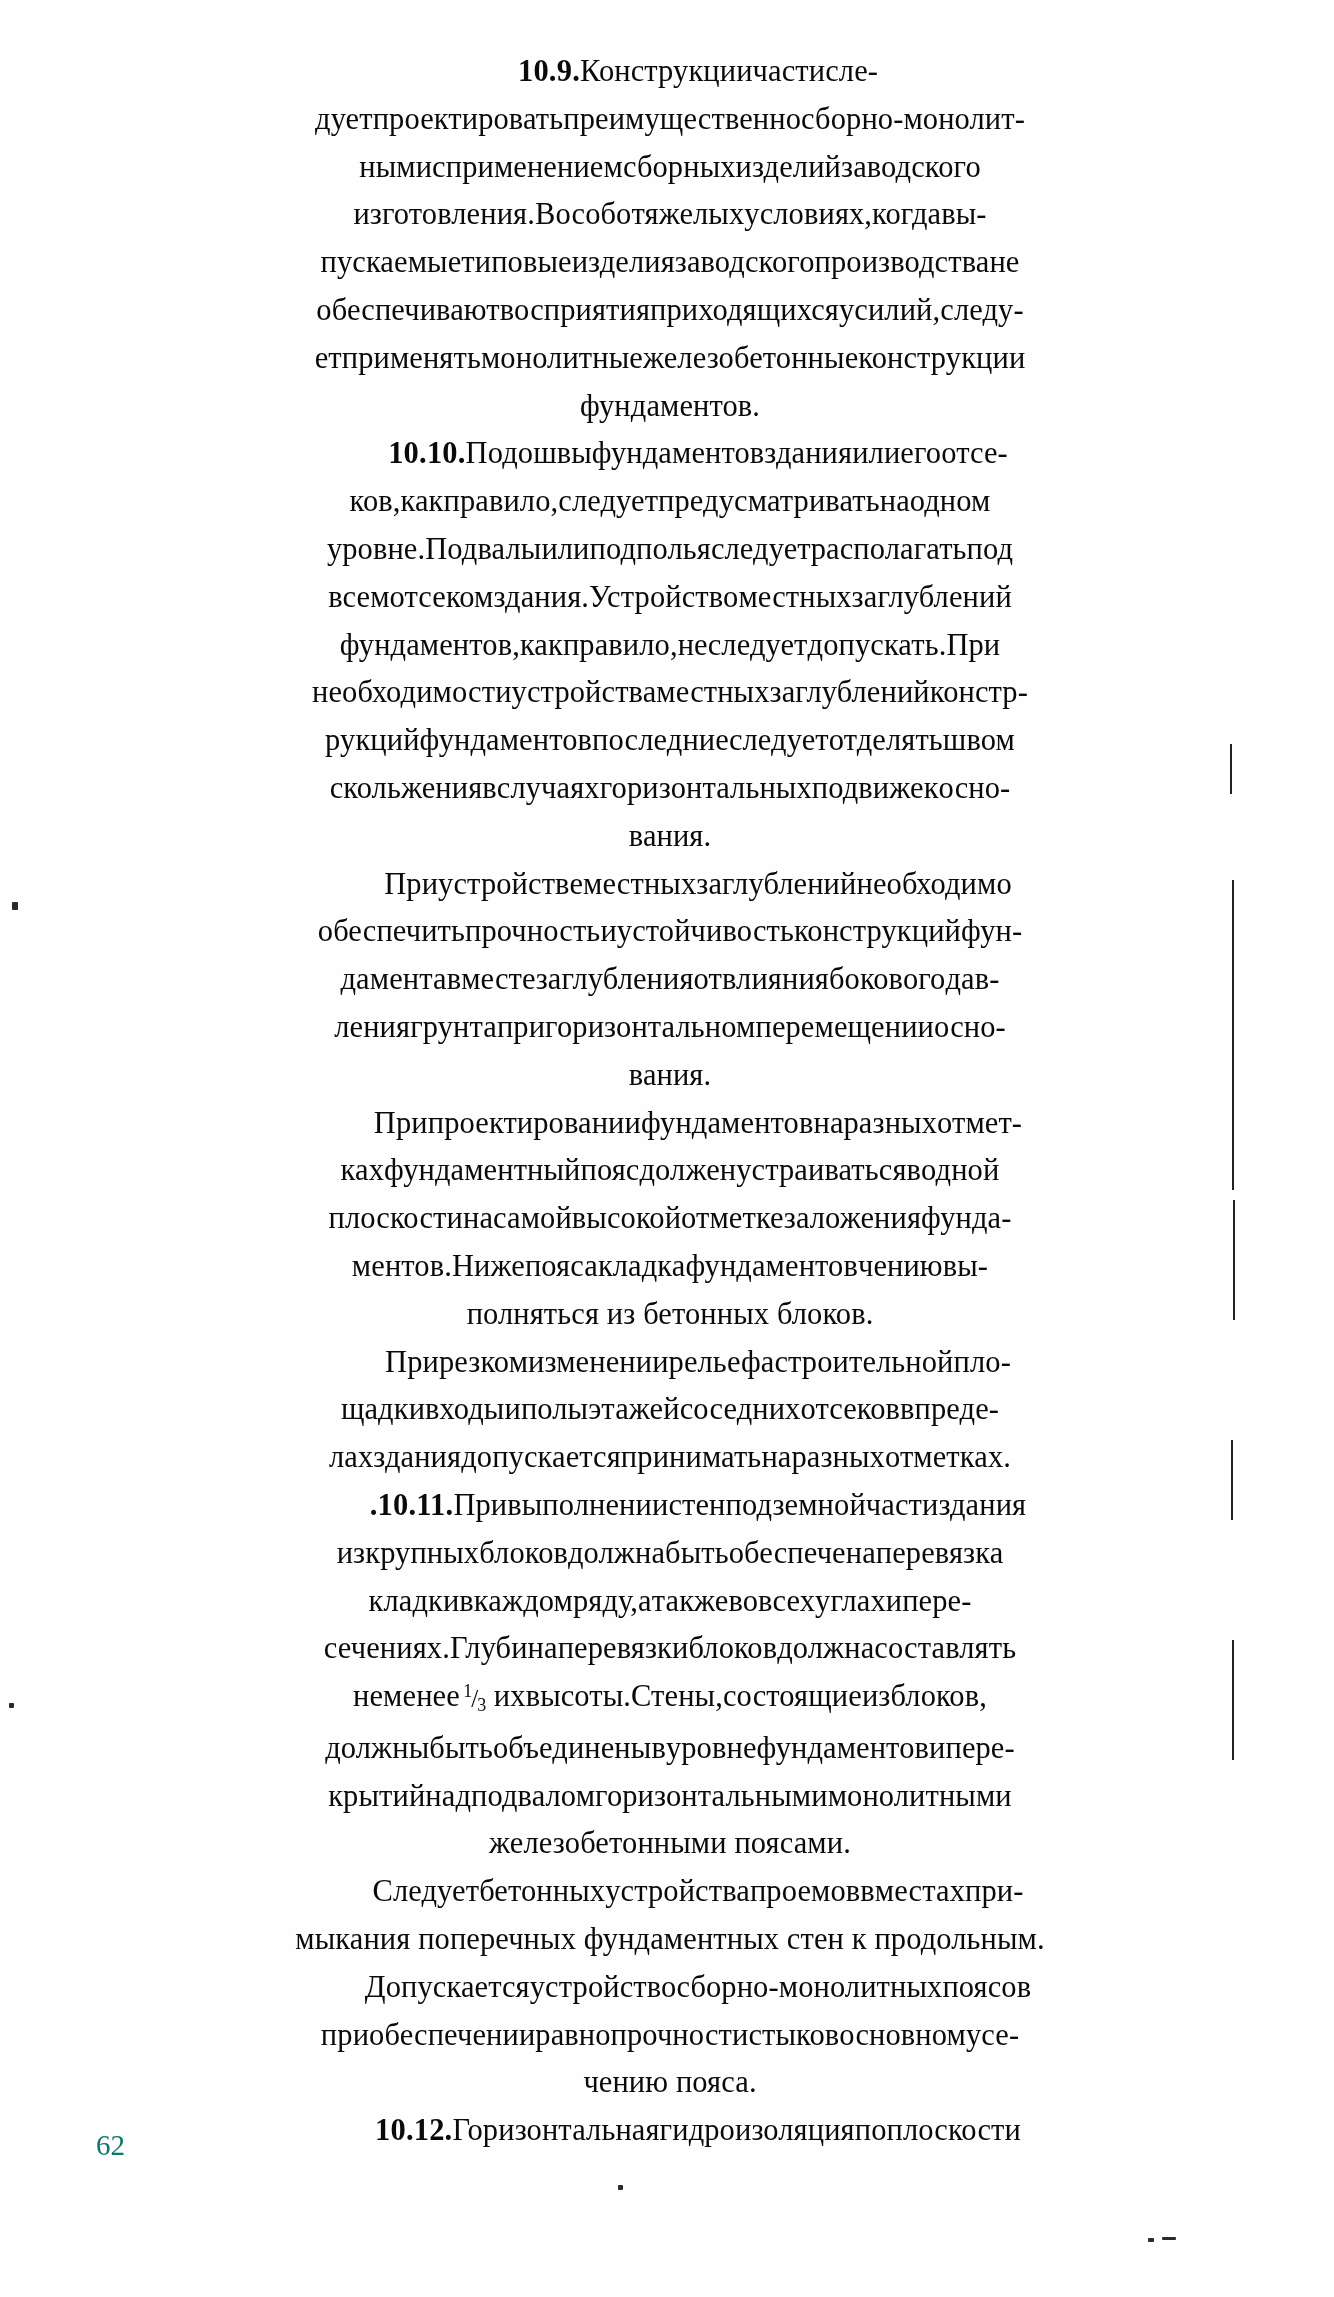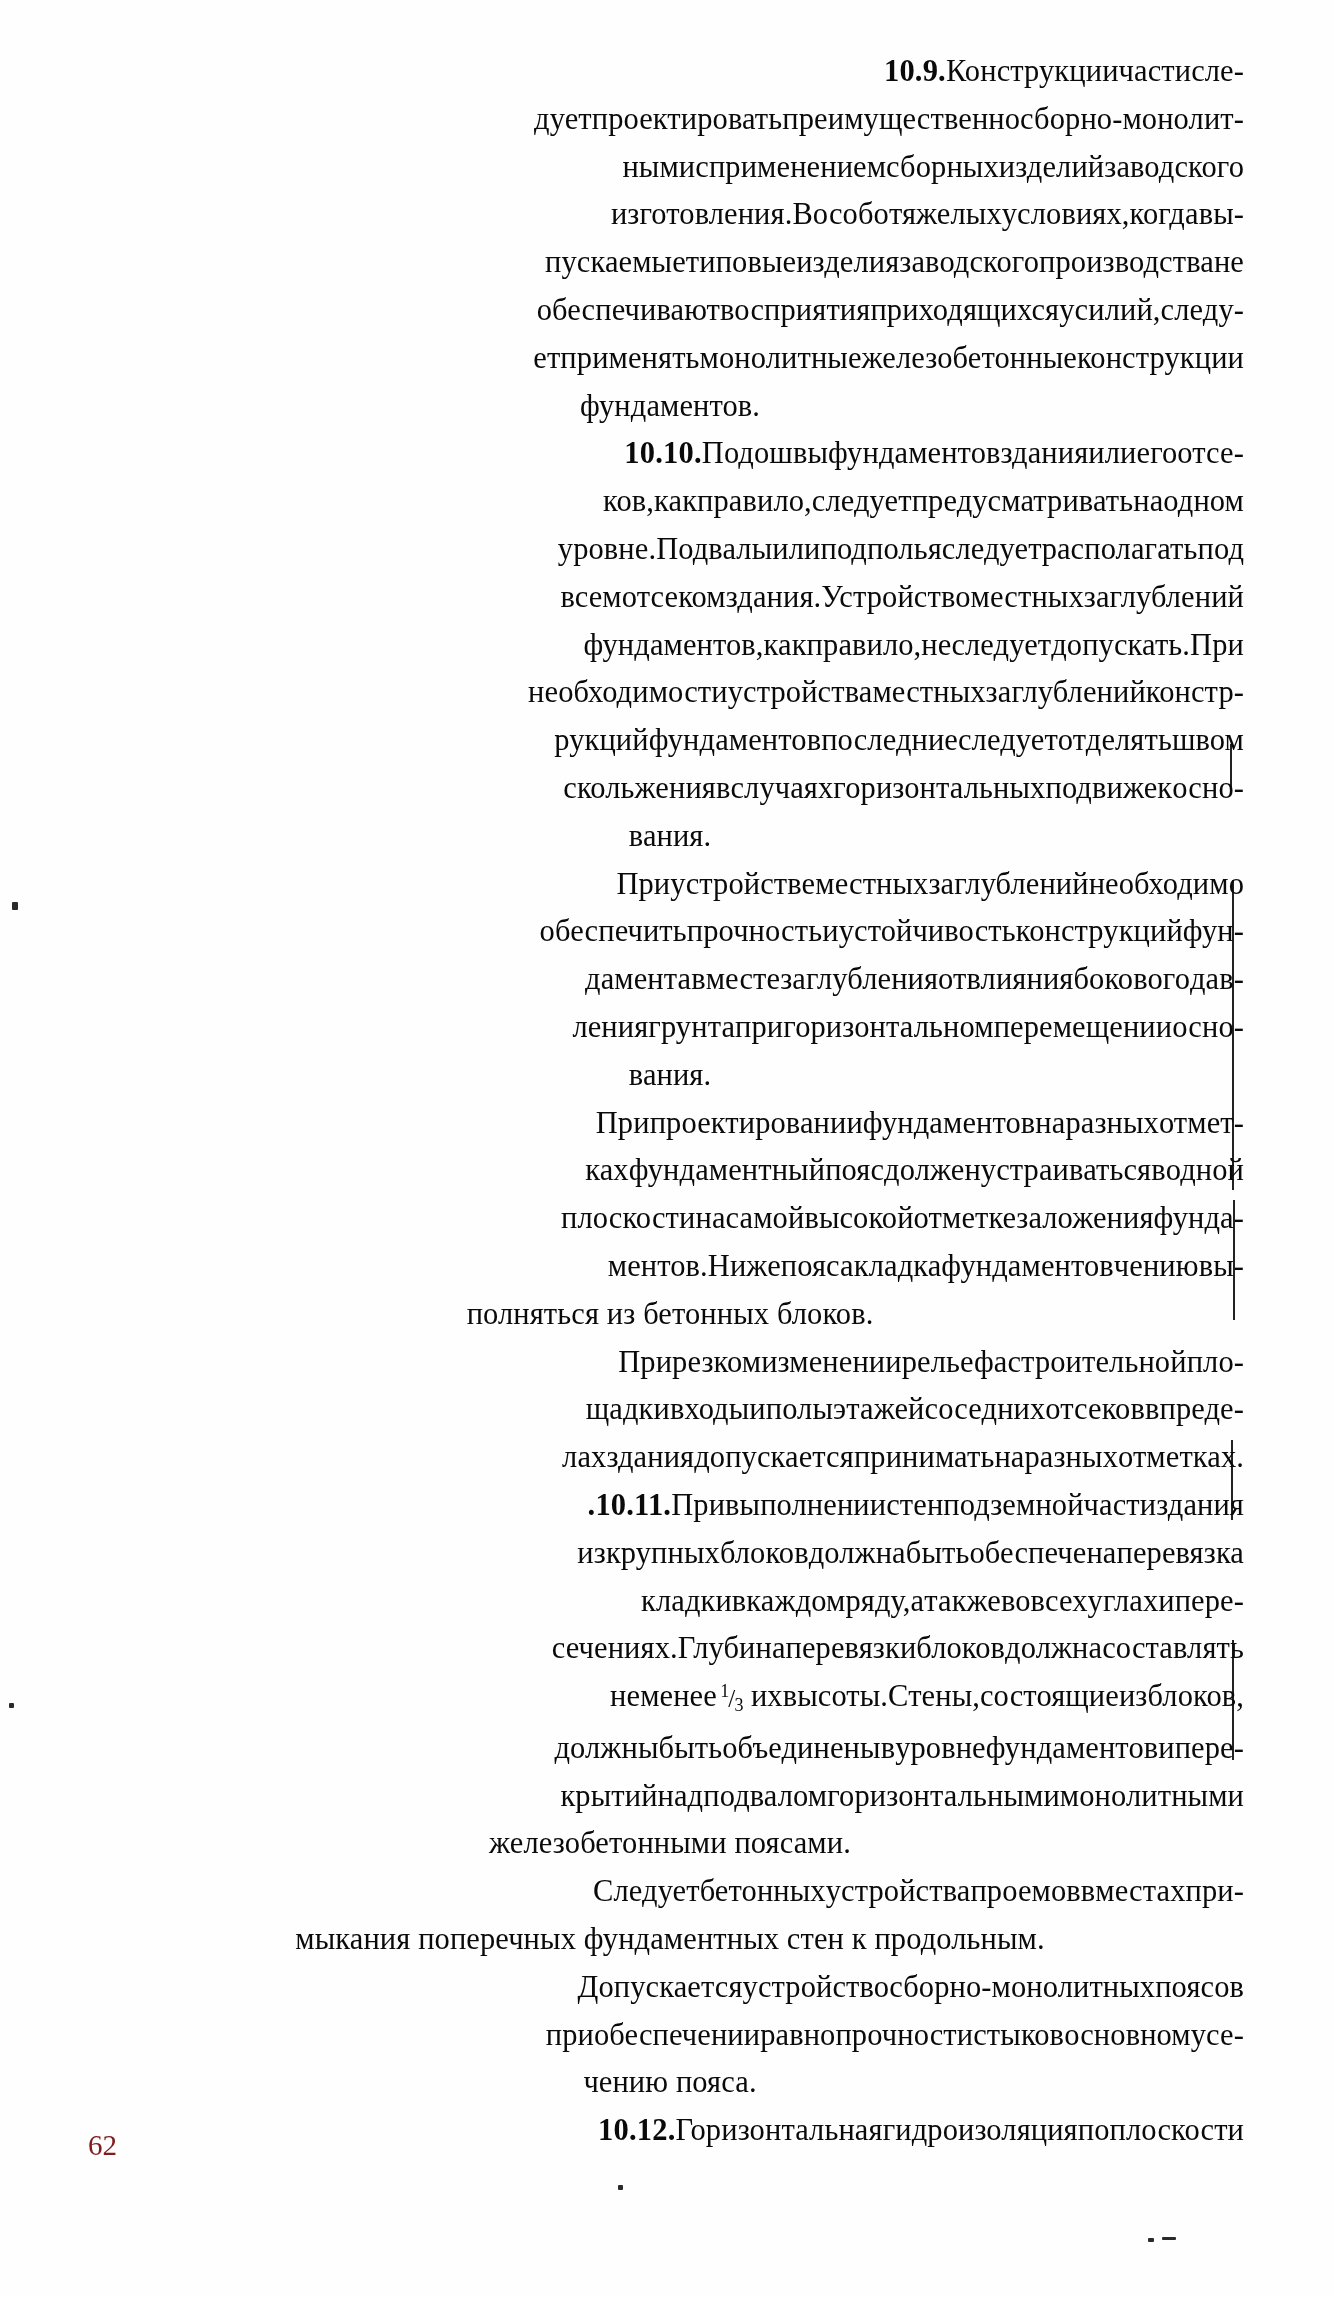--- a/index.html
+++ b/index.html
@@ -39,21 +39,21 @@
     display: flex;
     width: 1148px;
     font-size: 30.5px;
     line-height: 47.8px;
     letter-spacing: 0.1px;
     white-space: pre;
     color: #0a0a0a;
   }
   
   .line.just {
-    justify-content: flex-end;
+    justify-content: center;
   }
   .line.flush {
     justify-content: center;
   }
   .line .w {
     white-space: pre;
   }
   .line.just .w {
     
   }
@@ -91,25 +91,25 @@
   }
   .frac .d {
     font-size: 18px;
     position: relative;
     top: 5px;
     left: -3px;
   }
 
   .folio {
     position: absolute;
-    left: 88px;
+    left: 96px;
     top: 2128px;
     font-size: 29px;
     line-height: 34px;
-    color: #7f1d1d;
+    color: #0f766e;
     font-family: "Liberation Serif", "DejaVu Serif", serif;
   }
   .edge-rule {
     position: absolute;
     width: 2px;
     background: #222;
   }
   .speck {
     position: absolute;
     background: #2a2a2a;

